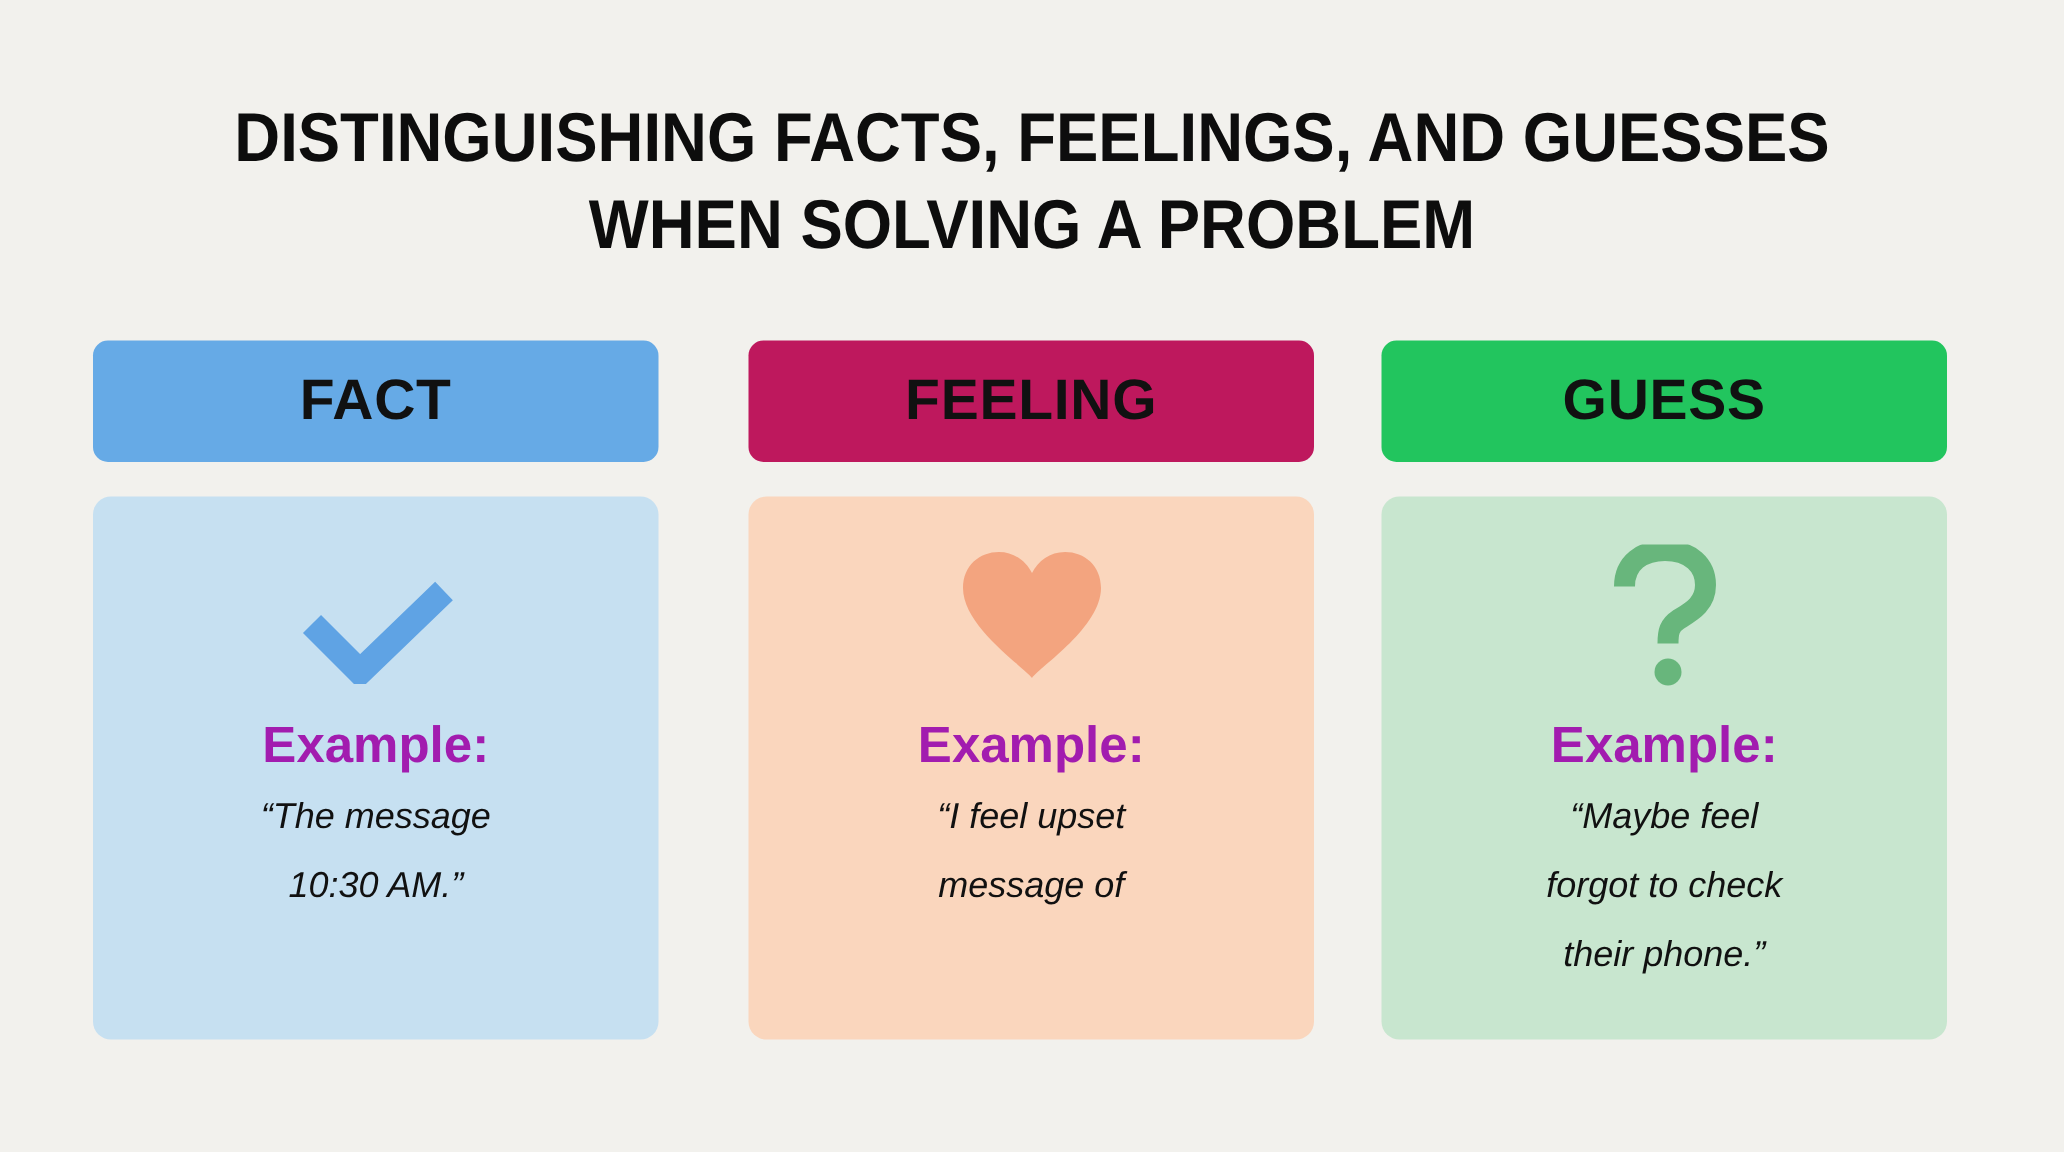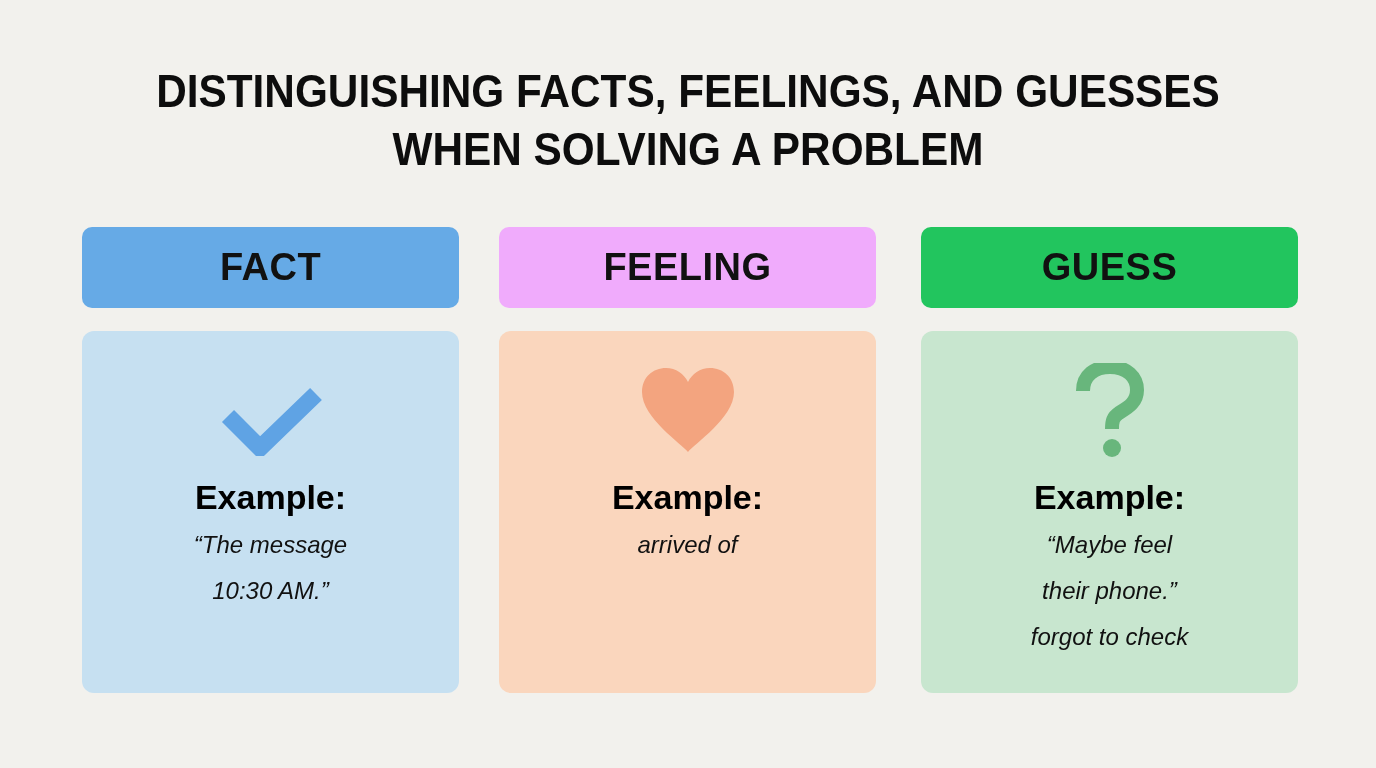--- a/index.html
+++ b/index.html
@@ -29,21 +29,21 @@
       color: #0d0d0d;
       transform: scaleX(0.92);
       transform-origin: center;
     }
     .title span { display: block; }
     .col {
       position: absolute;
       top: 227px;
       width: 377px;
     }
-    .col-fact { left: 82px; }
+    .col-fact { left: 62px; }
     .col-feeling { left: 499px; }
     .col-guess { left: 921px; }
     .header {
       height: 81px;
       border-radius: 10px;
       display: flex;
       align-items: center;
       justify-content: center;
       font-weight: bold;
       font-size: 38px;
@@ -68,21 +68,21 @@
       justify-content: center;
     }
     .example-label {
       position: absolute;
       left: 0;
       top: 146px;
       width: 100%;
       font-weight: bold;
       font-size: 34px;
       line-height: 40px;
-      color: #000000;
+      color: #a21caf;
     }
     .example-text {
       position: absolute;
       left: 0;
       top: 191px;
       width: 100%;
       font-size: 24px;
       line-height: 46px;
       color: #111111;
       font-style: italic;
@@ -109,47 +109,48 @@
     </div>
     <div class="example-label">Example:</div>
     <div class="example-text">
       <span>“The message</span>
       <span>10:30 AM.”</span>
     </div>
   </div>
 </div>
 
 <div class="col col-feeling">
-  <div class="header" style="background:#f0abfc;">
+  <div class="header" style="background:#be185d;">
     <span>FEELING</span>
   </div>
   <div class="body" style="background:#fad6bd;">
     <div class="icon-wrap">
       <svg width="100" height="90" viewBox="0 0 100 90">
         <path d="M50,86 C44,78 4,52 4,26 C4,11 15,2 28,2 C38,2 46,8 50,16 C54,8 62,2 72,2 C85,2 96,11 96,26 C96,52 56,78 50,86 Z" fill="#f3a47f"></path>
       </svg>
     </div>
     <div class="example-label">Example:</div>
     <div class="example-text">
-      <span>arrived of</span>
+      <span>“I feel upset</span>
+      <span>message of</span>
     </div>
   </div>
 </div>
 
 <div class="col col-guess">
   <div class="header" style="background:#22c55e;">
     <span>GUESS</span>
   </div>
   <div class="body" style="background:#c8e6cf;">
     <div class="icon-wrap">
       <svg width="70" height="96" viewBox="0 0 70 96">
         <path d="M8,28 C8,12 20,4 35,4 C52,4 62,14 62,27 C62,40 52,45 44,50 C38,54 37,58 37,66" fill="none" stroke="#68b67c" stroke-width="14" stroke-linecap="butt"></path>
         <circle cx="37" cy="85" r="9" fill="#68b67c"></circle>
       </svg>
     </div>
     <div class="example-label">Example:</div>
     <div class="example-text">
       <span>“Maybe feel</span>
+      <span>forgot to check</span>
       <span>their phone.”</span>
-      <span>forgot to check</span>
     </div>
   </div>
 </div>
 
 </body></html>

